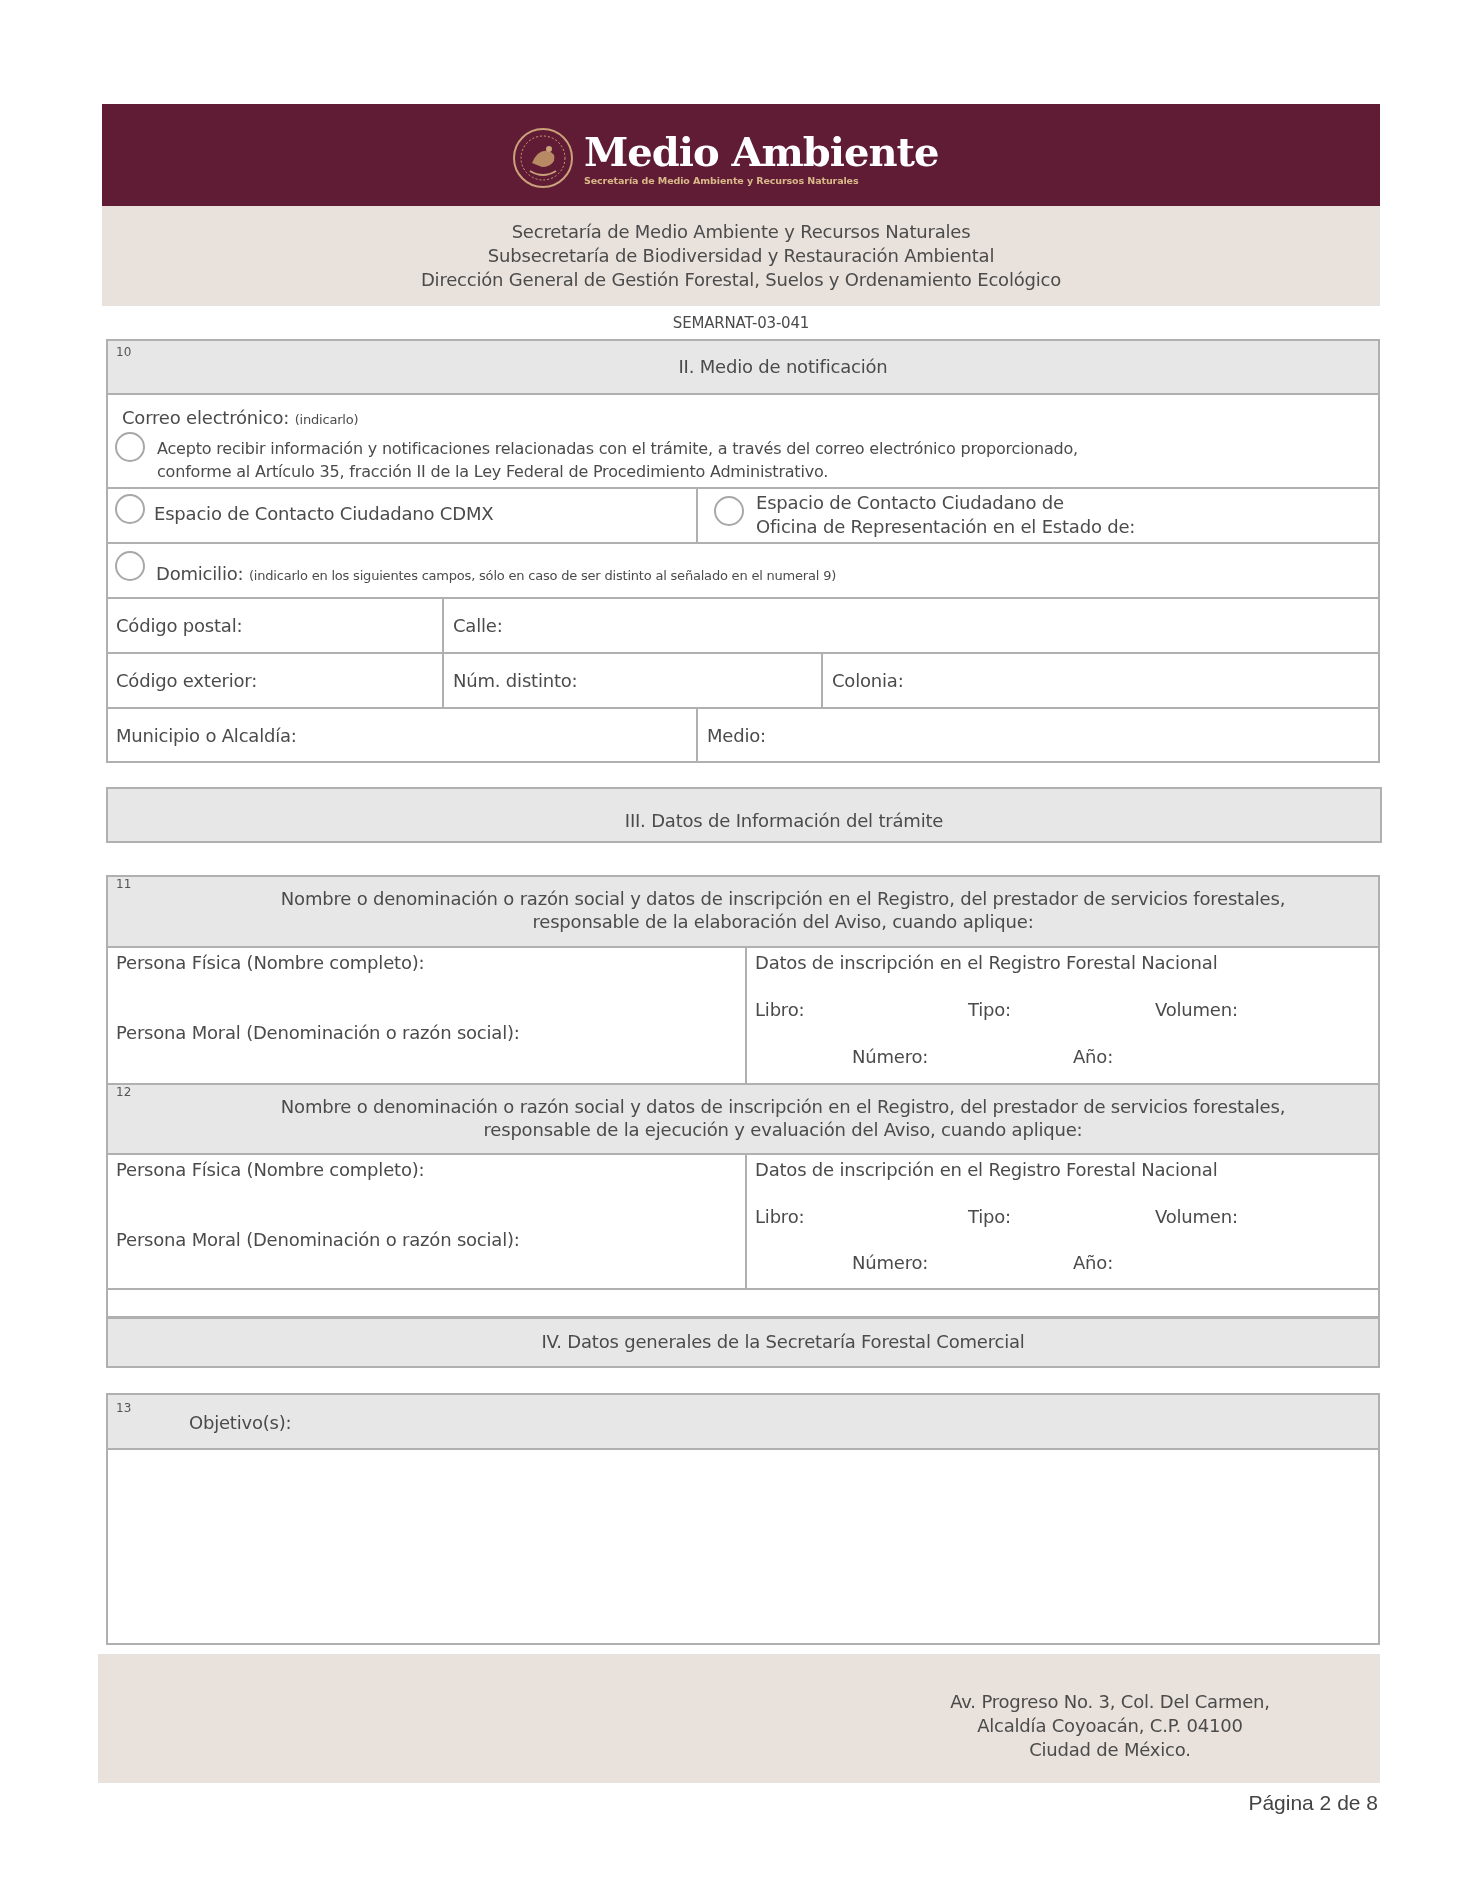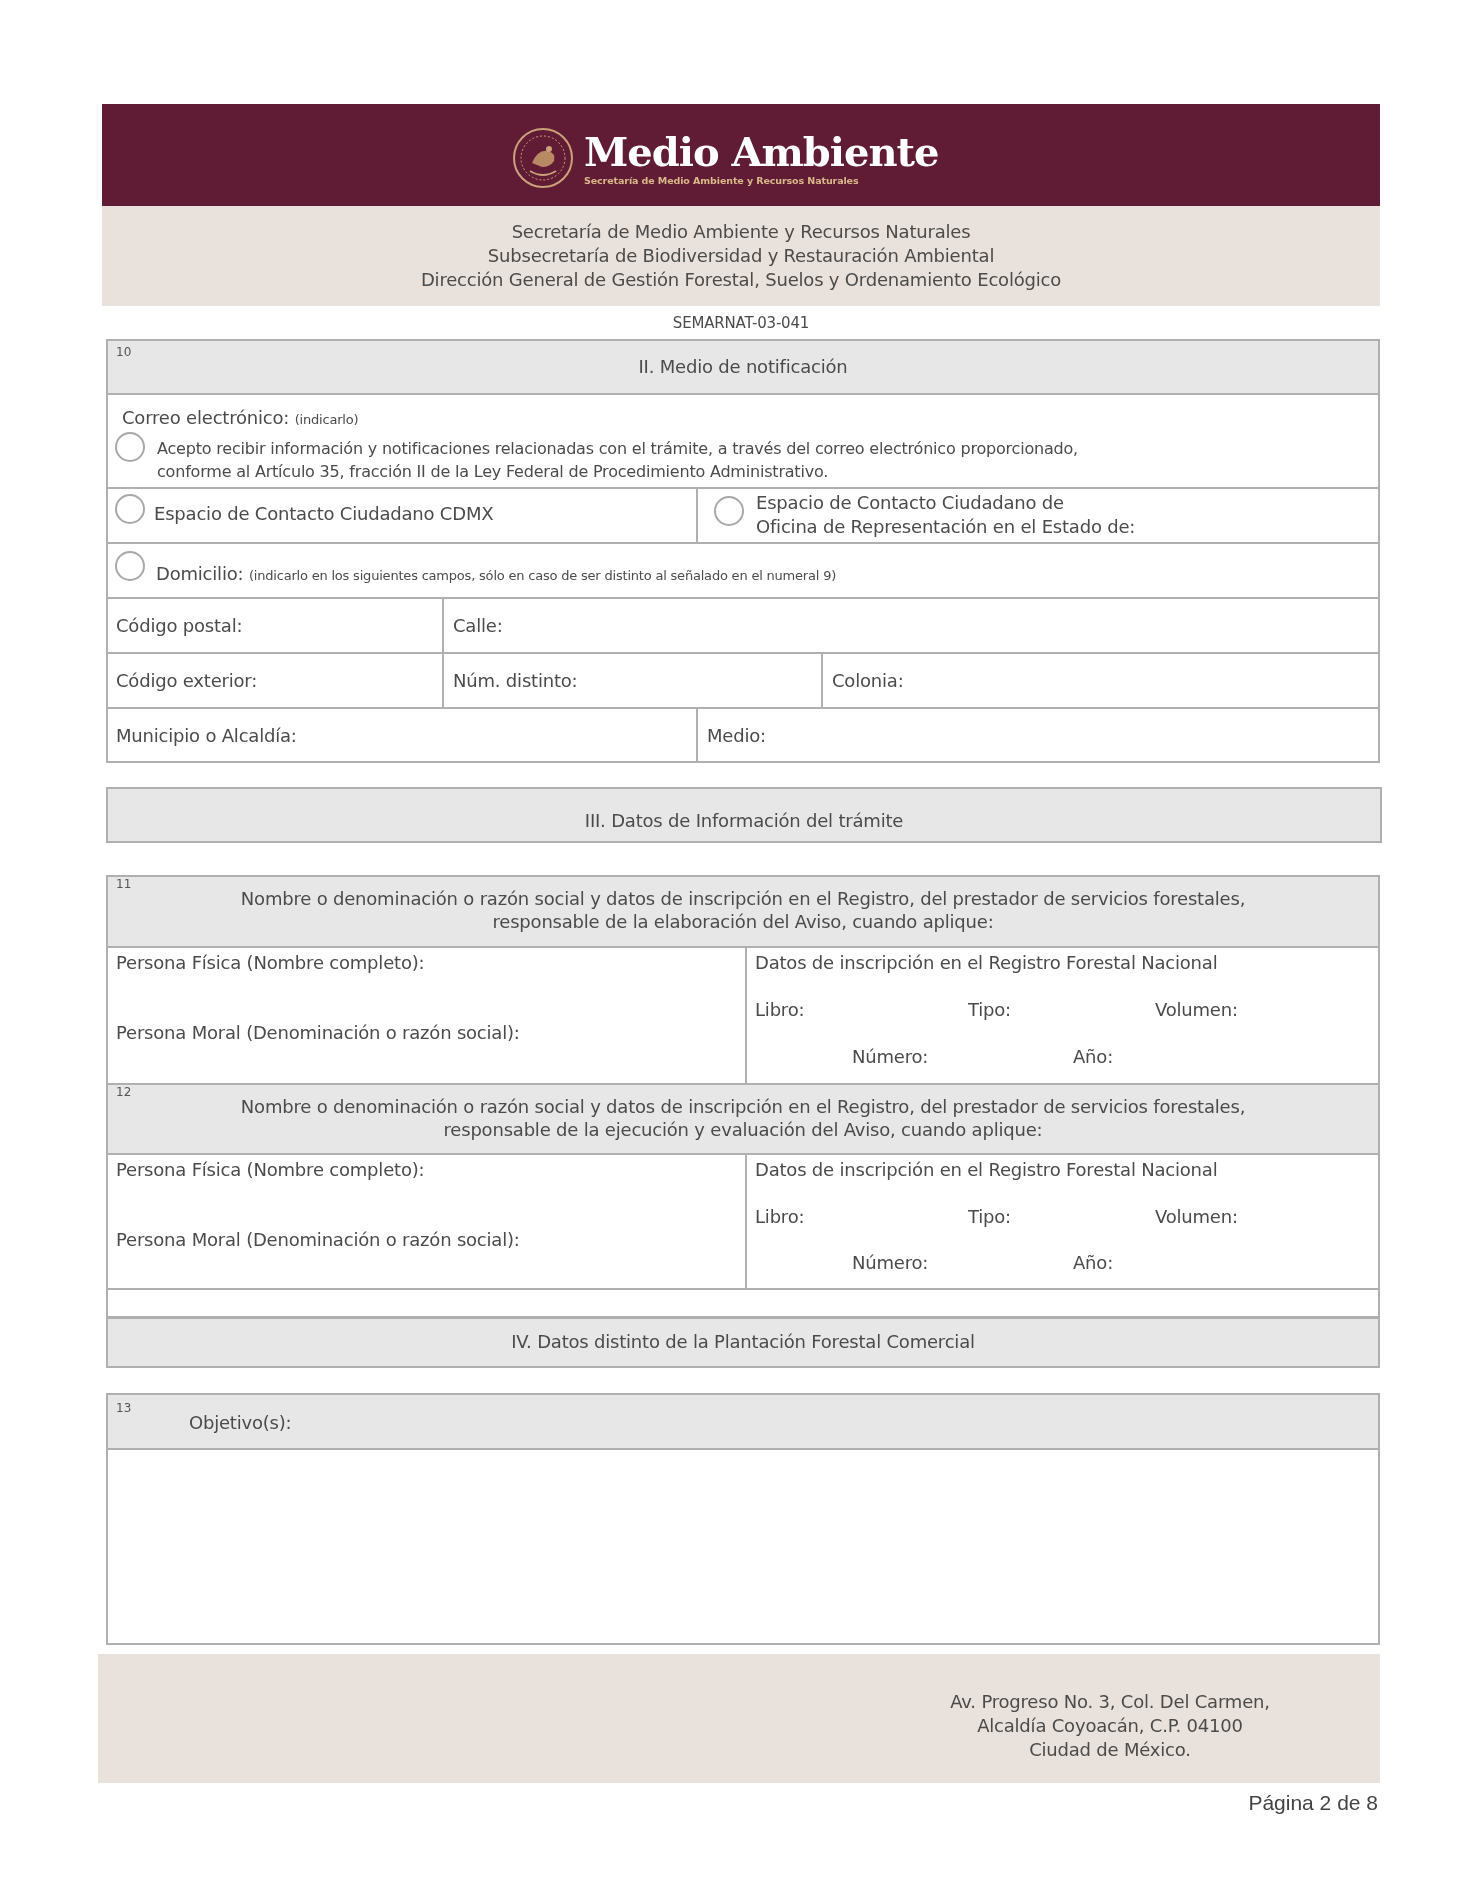--- a/index.html
+++ b/index.html
@@ -19,21 +19,21 @@
   .logo-sub { font-family: "DejaVu Sans", sans-serif; font-weight: bold; font-size: 9.5px; color: #d9b98a; margin-top: 2px; letter-spacing: -0.1px; }
 
   .form-code { left: 102px; width: 1278px; top: 314px; text-align: center; font-size: 15px; color: #4b4b4b; letter-spacing: -0.2px; }
 
   
   .box { position: absolute; border: 2px solid #b0b0b0; }
   .hline { position: absolute; height: 2px; background: #b0b0b0; }
   .vline { position: absolute; width: 2px; background: #b0b0b0; }
   .gray { background: #e7e7e7; }
   .num { position: absolute; font-size: 12px; color: #555; }
-  .sec-title { position: absolute; font-size: 18px; color: #4b4b4b; text-align: center; letter-spacing: -0.2px; }
+  .sec-title { position: absolute; font-size: 18px; color: #4b4b4b; text-align: center; letter-spacing: -0.2px; margin-left: 40px; }
   .lbl { position: absolute; font-size: 18px; color: #4b4b4b; white-space: nowrap; letter-spacing: -0.2px; }
   .small { font-size: 13px; }
   .para { position: absolute; font-size: 16px; line-height: 23px; color: #4b4b4b; letter-spacing: -0.2px; }
   .radio { position: absolute; width: 30px; height: 30px; border: 2px solid #a8a8a8; border-radius: 50%; background: #fff; cursor: pointer; }
 
   .footer { left: 98px; top: 1654px; width: 1282px; height: 129px; background: #e9e2dc; }
   .addr { position: absolute; left: 900px; width: 420px; top: 1690px; text-align: center; font-size: 18px; line-height: 24px; color: #4b4b4b; letter-spacing: -0.2px; }
   .page-num { position: absolute; right: 104px; top: 1791px; font-family: "Liberation Sans", sans-serif; font-size: 21px; color: #444; }
 </style>
 </head>
@@ -126,21 +126,21 @@
 <div class="vline" style="left:745px; top:1153px; height:136px;"></div>
 <span class="lbl" style="left:755px; top:1159px;">Datos de inscripción en el Registro Forestal Nacional</span>
 <span class="lbl" style="left:755px; top:1206px;">Libro:</span>
 <span class="lbl" style="left:968px; top:1206px;">Tipo:</span>
 <span class="lbl" style="left:1155px; top:1206px;">Volumen:</span>
 <span class="lbl" style="left:852px; top:1252px;">Número:</span>
 <span class="lbl" style="left:1073px; top:1252px;">Año:</span>
 <div class="hline" style="left:106px; top:1288px; width:1274px;"></div>
 
 <div class="box gray" style="left:106px; top:1317px; width:1274px; height:51px;"></div>
-<span class="sec-title" style="left:106px; width:1274px; top:1331px;">IV. Datos distinto de la Plantación Forestal Comercial</span>
+<span class="sec-title" style="left:106px; width:1274px; top:1331px;">IV. Datos generales de la Secretaría Forestal Comercial</span>
 
 <div class="box" style="left:106px; top:1393px; width:1274px; height:252px;"></div>
 <div class="abs gray" style="left:108px; top:1395px; width:1270px; height:54px;"></div>
 <span class="num" style="left:116px; top:1401px;">13</span>
 <span class="lbl" style="left:189px; top:1412px;">Objetivo(s):</span>
 <div class="hline" style="left:106px; top:1448px; width:1274px;"></div>
 <div class="abs" style="left:108px; top:1450px; width:1270px; height:193px;"></div>
 
 <div class="abs footer"></div>
 <div class="addr">

